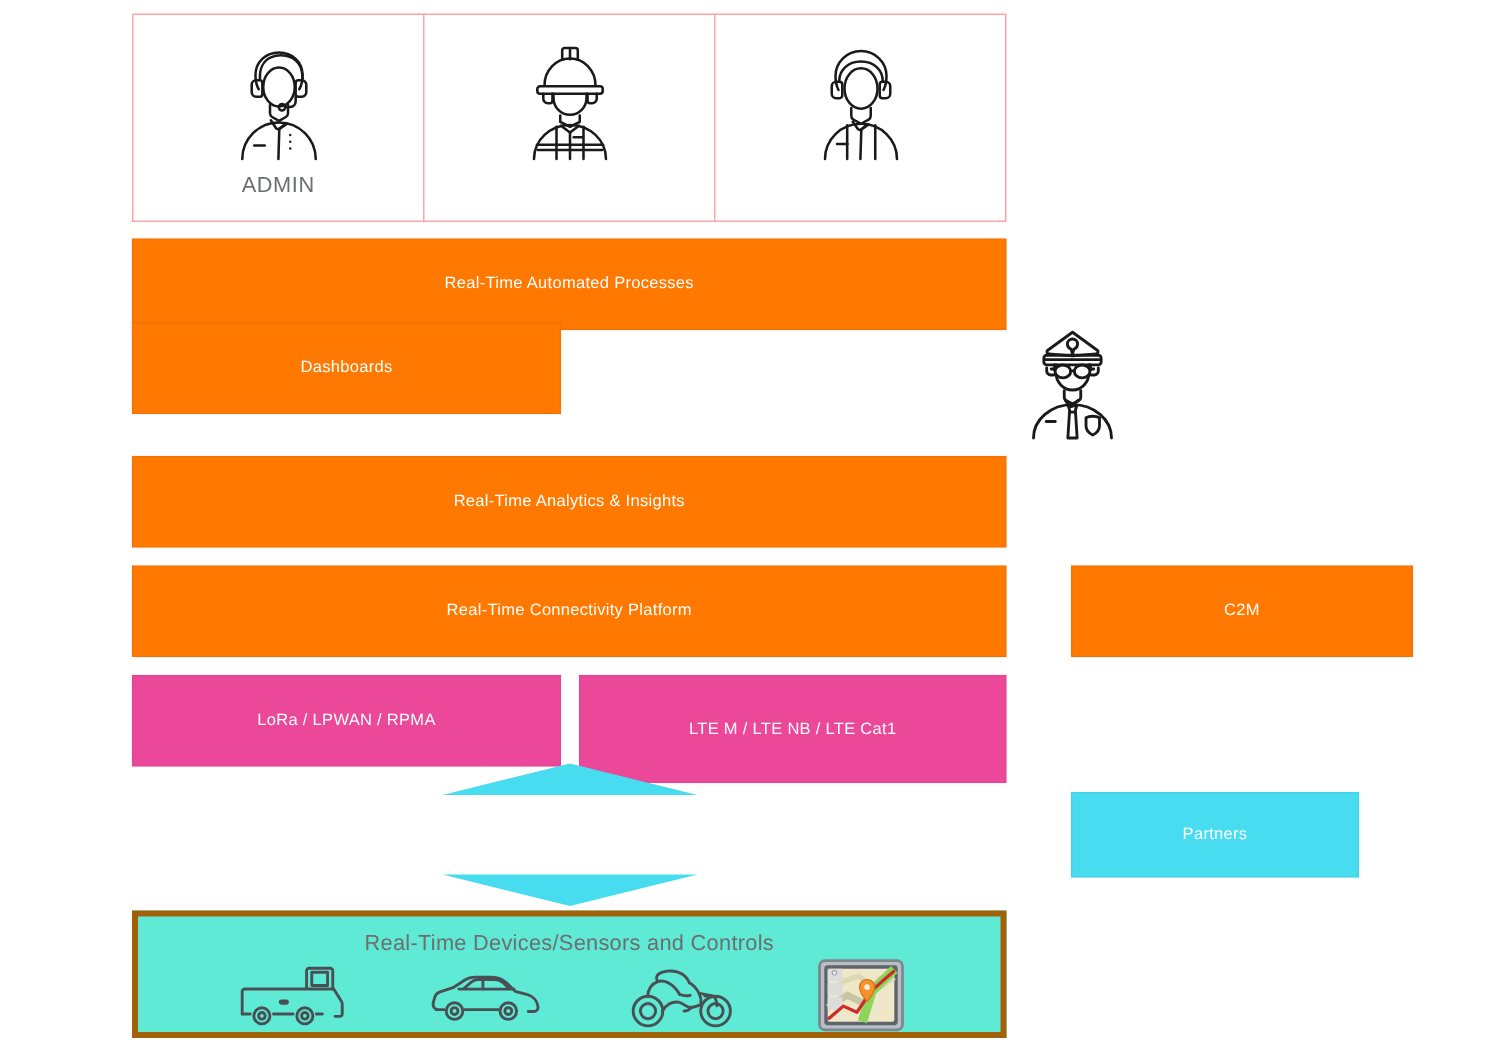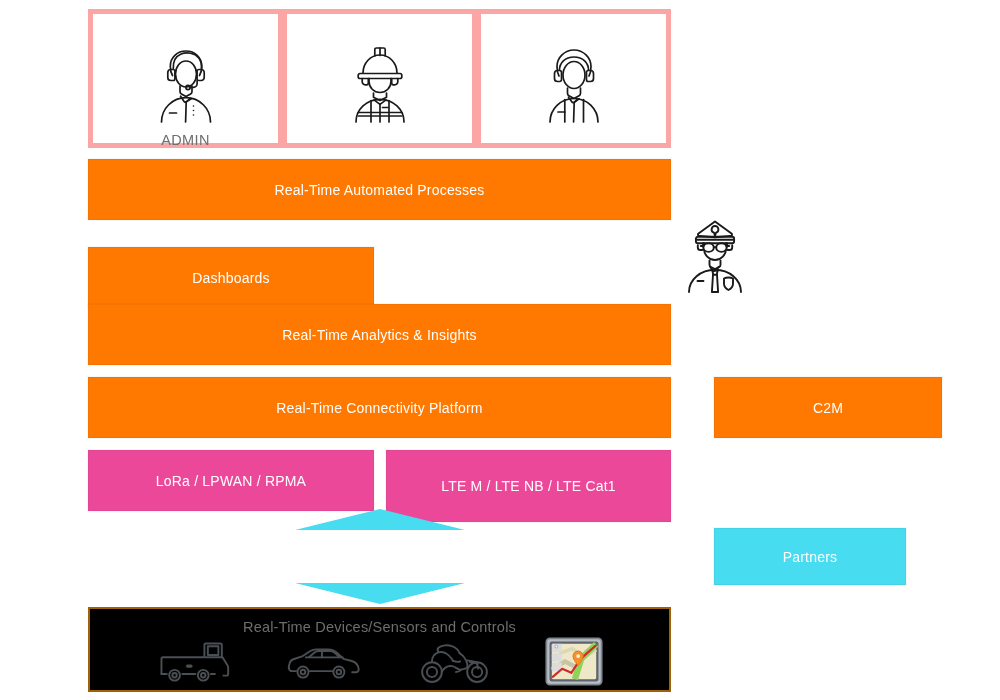--- a/index.html
+++ b/index.html
@@ -10,48 +10,48 @@
     font-family:"Liberation Sans","DejaVu Sans",sans-serif;
     overflow:hidden;
     position:relative;
   }
   .stage{position:absolute;left:0;top:0;width:1000px;height:700px;}
 
   
   .persona-row{position:absolute;left:88px;top:9px;width:583px;height:139px;display:flex;}
   .persona-card{
     flex:1 1 0;
-    border:5px solid #fca5a5;
+    border:1px solid #fca5a5;
     background:#ffffff;
     display:flex;
     flex-direction:column;
     align-items:center;
     justify-content:flex-start;
-    padding-top:30px;
+    padding-top:18px;
     box-sizing:border-box;
     margin-right:-1px;
   }
   .persona-card:last-child{margin-right:0;}
   .persona-icon{width:78px;height:82px;display:block;}
   .persona-label{
     margin-top:6px;
     font-size:14.5px;
     color:#6d6e70;
     letter-spacing:.4px;
   }
 
   
   .bar{
     position:absolute;
     box-sizing:border-box;
     display:flex;
     align-items:center;
     justify-content:center;
     color:#ffffff;
-    font-size:14px;
+    font-size:11px;
     letter-spacing:.2px;
     border:1px solid rgba(0,0,0,0.04);
     box-shadow:0 0 0 1px rgba(0,0,0,0.03);
   }
   .bar-orange{background:#ff7800;}
   .bar-dark{background:#ec4899;}
   .bar-cyan{background:#47dcf0;}
   .bar-label{display:block;line-height:1;}
 
   
@@ -67,22 +67,22 @@
     width:0;height:0;
     border-left:85px solid transparent;
     border-right:85px solid transparent;
     border-top:21px solid #47dcf0;
   }
 
   
   .devices-card{
     position:absolute;
     left:88px;top:607px;width:583px;height:85px;
-    border:2px solid #a16207;
-    background:#000000;
+    border:4px solid #a16207;
+    background:#5eead4;
     box-sizing:border-box;
   }
   .devices-title{
     text-align:center;
     font-size:14.5px;
     color:#6d6e70;
     margin-top:10px;
     letter-spacing:.2px;
   }
   .devices-icons{
@@ -172,21 +172,21 @@
       </span>
       <span class="persona-label"></span>
     </div>
 
   </div>
 
   <div class="bar bar-orange" style="left:88px;top:159px;width:583px;height:61px;">
     <span class="bar-label">Real-Time Automated Processes</span>
   </div>
 
-  <div class="bar bar-orange" style="left:88px;top:247px;width:286px;height:61px;">
+  <div class="bar bar-orange" style="left:88px;top:215px;width:286px;height:61px;">
     <span class="bar-label">Dashboards</span>
   </div>
 
   <div class="bar bar-orange" style="left:88px;top:377px;width:583px;height:61px;">
     <span class="bar-label">Real-Time Connectivity Platform</span>
   </div>
 
   <div class="bar bar-orange" style="left:88px;top:304px;width:583px;height:61px;">
     <span class="bar-label">Real-Time Analytics &amp; Insights</span>
   </div>

